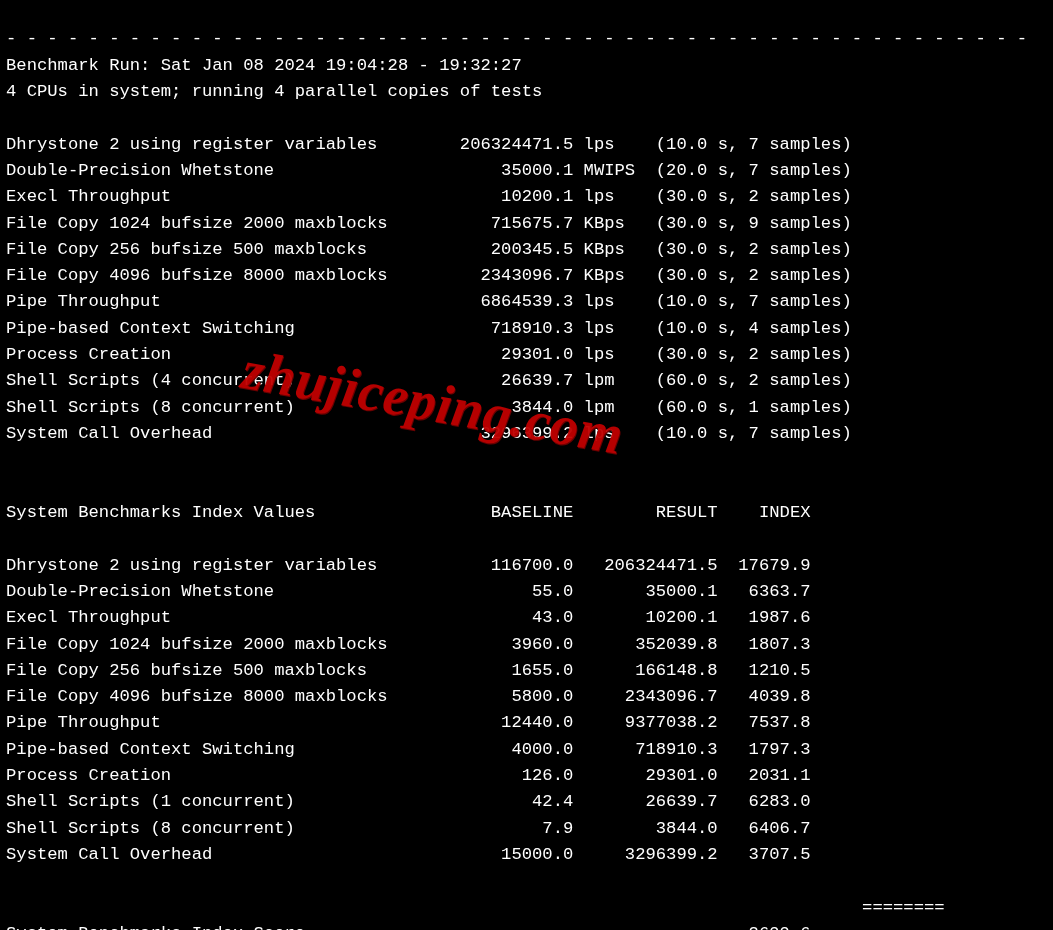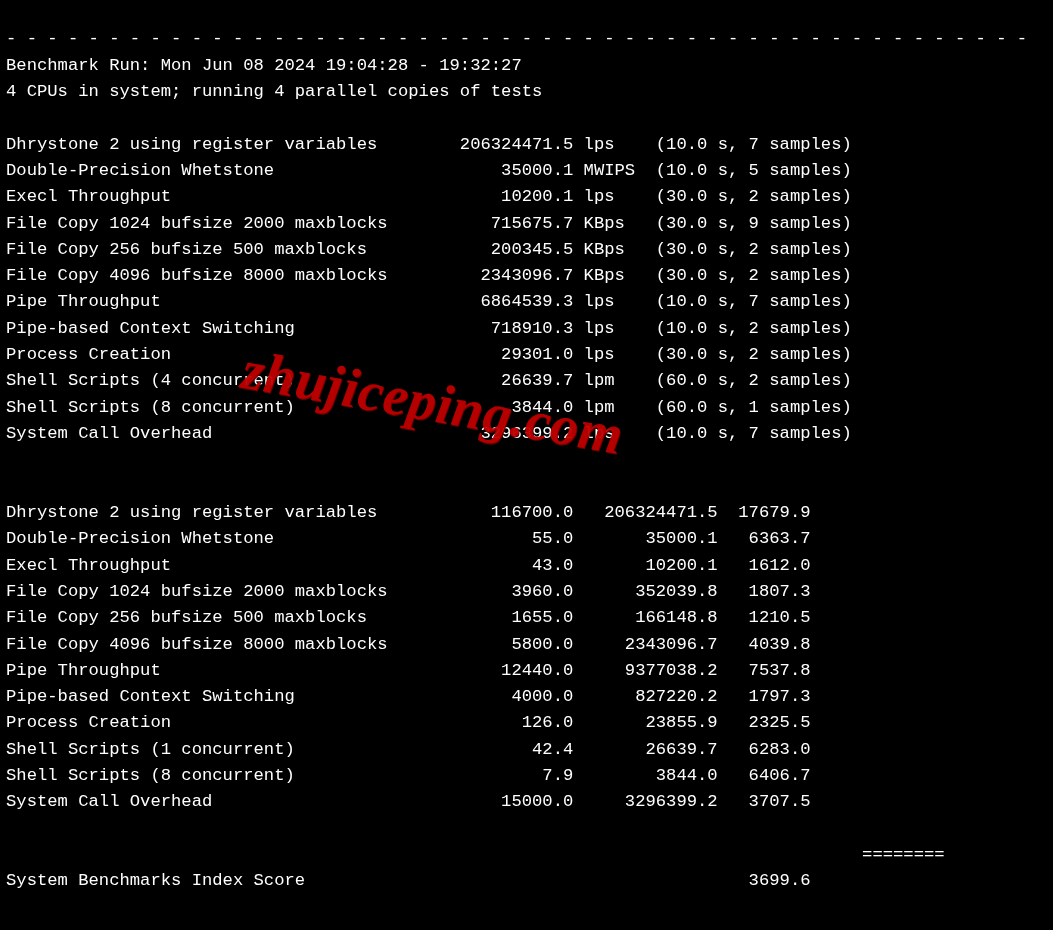--- a/index.html
+++ b/index.html
@@ -34,44 +34,45 @@
     pointer-events: none;
     user-select: none;
     text-shadow: 1px 1px 0 #700000;
   }
 </style>
 </head>
 <body>
 
 <div class="terminal">
 <span>- - - - - - - - - - - - - - - - - - - - - - - - - - - - - - - - - - - - - - - - - - - - - - - - - -</span>
-<span>Benchmark Run: Mon Jun 08 2024 19:04:28 - 19:32:27</span>
+<span>Benchmark Run: Sat Jan 08 2024 19:04:28 - 19:32:27</span>
 <span>4 CPUs in system; running 4 parallel copies of tests</span>
 <span> </span>
 <div id="section1"><span>Dhrystone 2 using register variables        206324471.5 lps    (10.0 s, 7 samples)</span>
-<span>Double-Precision Whetstone                      35000.1 MWIPS  (10.0 s, 5 samples)</span>
+<span>Double-Precision Whetstone                      35000.1 MWIPS  (20.0 s, 7 samples)</span>
 <span>Execl Throughput                                10200.1 lps    (30.0 s, 2 samples)</span>
 <span>File Copy 1024 bufsize 2000 maxblocks          715675.7 KBps   (30.0 s, 9 samples)</span>
 <span>File Copy 256 bufsize 500 maxblocks            200345.5 KBps   (30.0 s, 2 samples)</span>
 <span>File Copy 4096 bufsize 8000 maxblocks         2343096.7 KBps   (30.0 s, 2 samples)</span>
 <span>Pipe Throughput                               6864539.3 lps    (10.0 s, 7 samples)</span>
-<span>Pipe-based Context Switching                   718910.3 lps    (10.0 s, 2 samples)</span>
+<span>Pipe-based Context Switching                   718910.3 lps    (10.0 s, 4 samples)</span>
 <span>Process Creation                                29301.0 lps    (30.0 s, 2 samples)</span>
 <span>Shell Scripts (4 concurrent)                    26639.7 lpm    (60.0 s, 2 samples)</span>
 <span>Shell Scripts (8 concurrent)                     3844.0 lpm    (60.0 s, 1 samples)</span>
 <span>System Call Overhead                          3296399.2 lps    (10.0 s, 7 samples)</span></div>
 <span> </span>
+<div id="section2-header"><span>System Benchmarks Index Values                 BASELINE        RESULT    INDEX</span></div>
 <div id="section2"><span>Dhrystone 2 using register variables           116700.0   206324471.5  17679.9</span>
 <span>Double-Precision Whetstone                         55.0       35000.1   6363.7</span>
-<span>Execl Throughput                                   43.0       10200.1   1612.0</span>
+<span>Execl Throughput                                   43.0       10200.1   1987.6</span>
 <span>File Copy 1024 bufsize 2000 maxblocks            3960.0      352039.8   1807.3</span>
 <span>File Copy 256 bufsize 500 maxblocks              1655.0      166148.8   1210.5</span>
 <span>File Copy 4096 bufsize 8000 maxblocks            5800.0     2343096.7   4039.8</span>
 <span>Pipe Throughput                                 12440.0     9377038.2   7537.8</span>
-<span>Pipe-based Context Switching                     4000.0      827220.2   1797.3</span>
-<span>Process Creation                                  126.0       23855.9   2325.5</span>
+<span>Pipe-based Context Switching                     4000.0      718910.3   1797.3</span>
+<span>Process Creation                                  126.0       29301.0   2031.1</span>
 <span>Shell Scripts (1 concurrent)                       42.4       26639.7   6283.0</span>
 <span>Shell Scripts (8 concurrent)                        7.9        3844.0   6406.7</span>
 <span>System Call Overhead                            15000.0     3296399.2   3707.5</span></div>
 <span>                                                                                   ========</span>
 <div id="score-line"><span>System Benchmarks Index Score                                           3699.6</span></div>
 <div class="watermark">zhujiceping.com</div>
 </div>
 
 </body></html>

